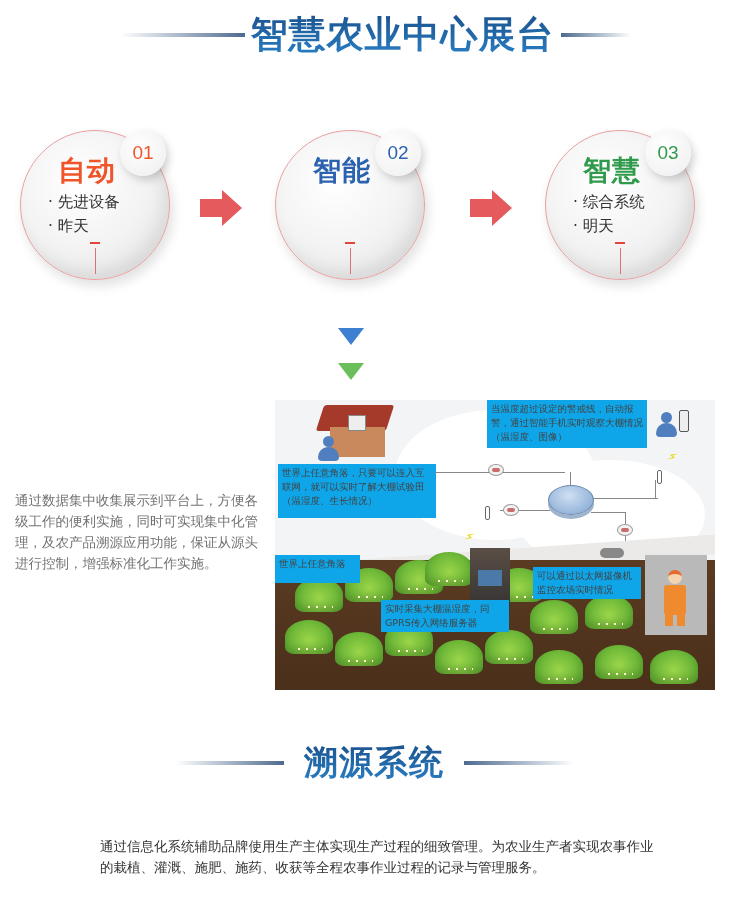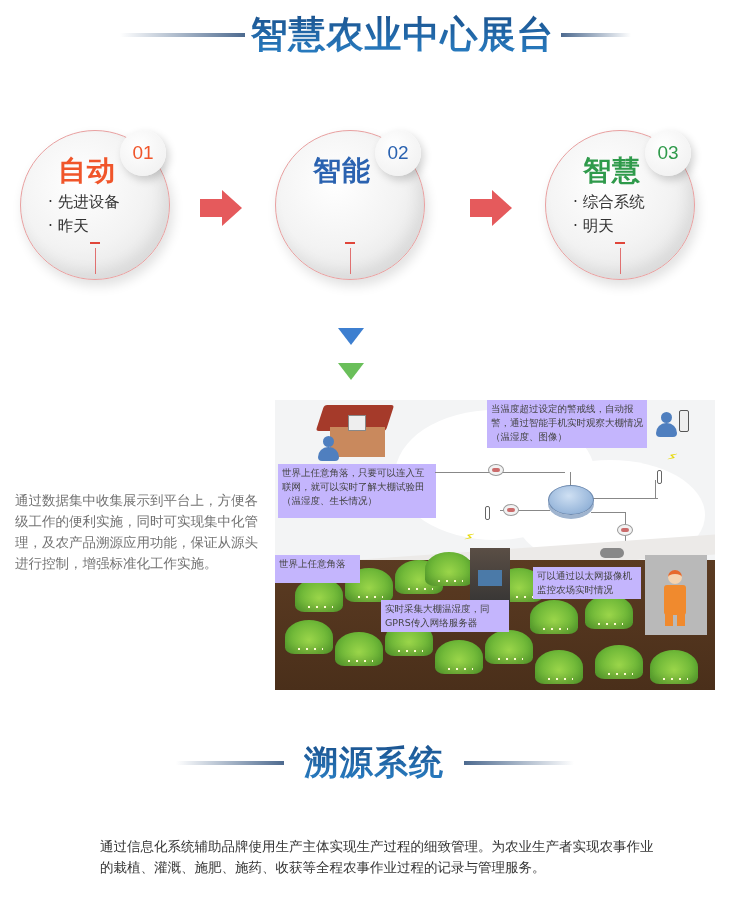--- a/index.html
+++ b/index.html
@@ -50,21 +50,21 @@
   .down-tri { position: absolute; left: 338px; width: 0; height: 0;
     border-left: 13px solid transparent; border-right: 13px solid transparent; border-top: 17px solid; }
   #tri1 { top: 328px; border-top-color: #3d7fd0; }
   #tri2 { top: 363px; border-top-color: #6abf5a; }
 
   .desc-left { position: absolute; left: 15px; top: 490px; width: 255px; font-size: 13.5px; line-height: 21px; color: #737373; }
 
   
   .illus { position: absolute; left: 275px; top: 400px; width: 440px; height: 290px; background: #f3f4f5; overflow: hidden; }
   .illus .cloud { position: absolute; background: #ffffff; border-radius: 50%; }
-  .illus .note { position: absolute; background: #c4b5fd; font-size: 9.5px; line-height: 14px; color: #444; padding: 2px 4px; }
+  .illus .note { position: absolute; background: #0ea5e9; font-size: 9.5px; line-height: 14px; color: #444; padding: 2px 4px; }
   .illus .hub { position: absolute; left: 273px; top: 85px; width: 46px; height: 30px; border-radius: 50%;
     background: radial-gradient(ellipse at 45% 35%, #cfe0f3, #7ea3cf); border: 1px solid #6a87ad; box-shadow: 0 4px 0 #9fb4cf; }
   .illus .router { position: absolute; width: 16px; height: 12px; border-radius: 50%; background: #f2f2f2; border: 1px solid #999; }
   .illus .router::after { content: ""; position: absolute; left: 3px; top: 3px; width: 8px; height: 4px; background: #b33; border-radius: 2px; opacity: .7; }
   .illus .wire { position: absolute; background: #888; }
   .illus .antenna { position: absolute; width: 5px; height: 14px; border: 1px solid #666; border-radius: 2px; background: #fff; }
   .illus .person { position: absolute; width: 22px; height: 26px; }
   .illus .person .head { position: absolute; left: 6px; top: 0; width: 11px; height: 11px; border-radius: 50%; background: #4f7fbf; }
   .illus .person .body { position: absolute; left: 1px; top: 11px; width: 21px; height: 14px; border-radius: 10px 10px 4px 4px; background: #4f7fbf; }
   .illus .phone { position: absolute; width: 10px; height: 22px; border: 1px solid #555; border-radius: 2px; background: #eee; }

